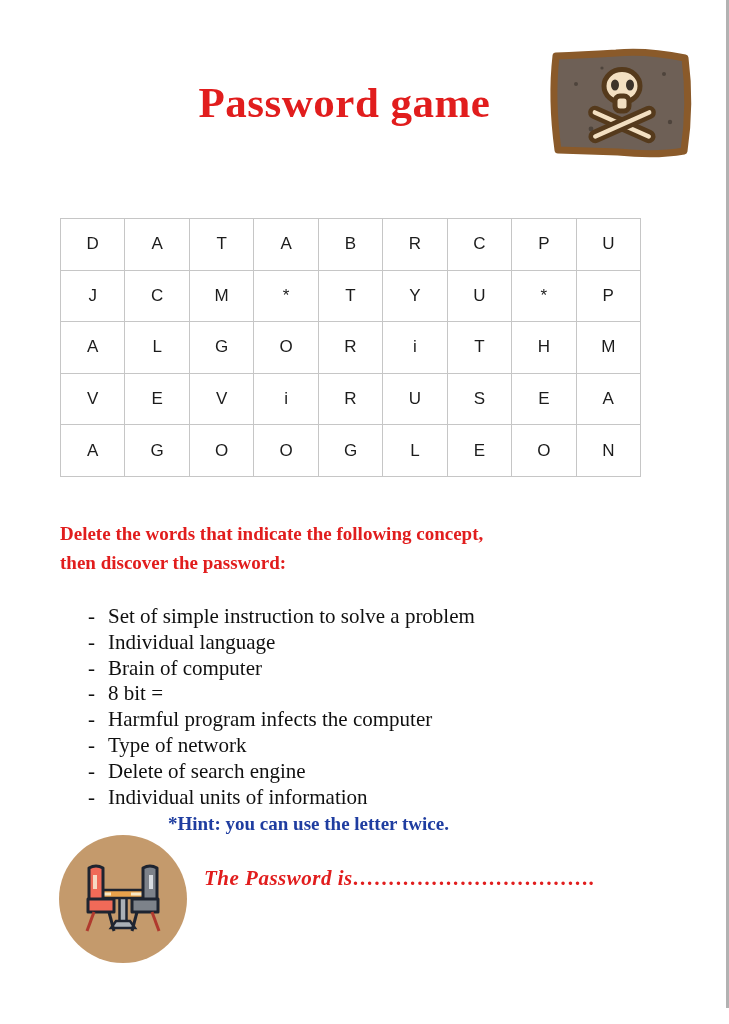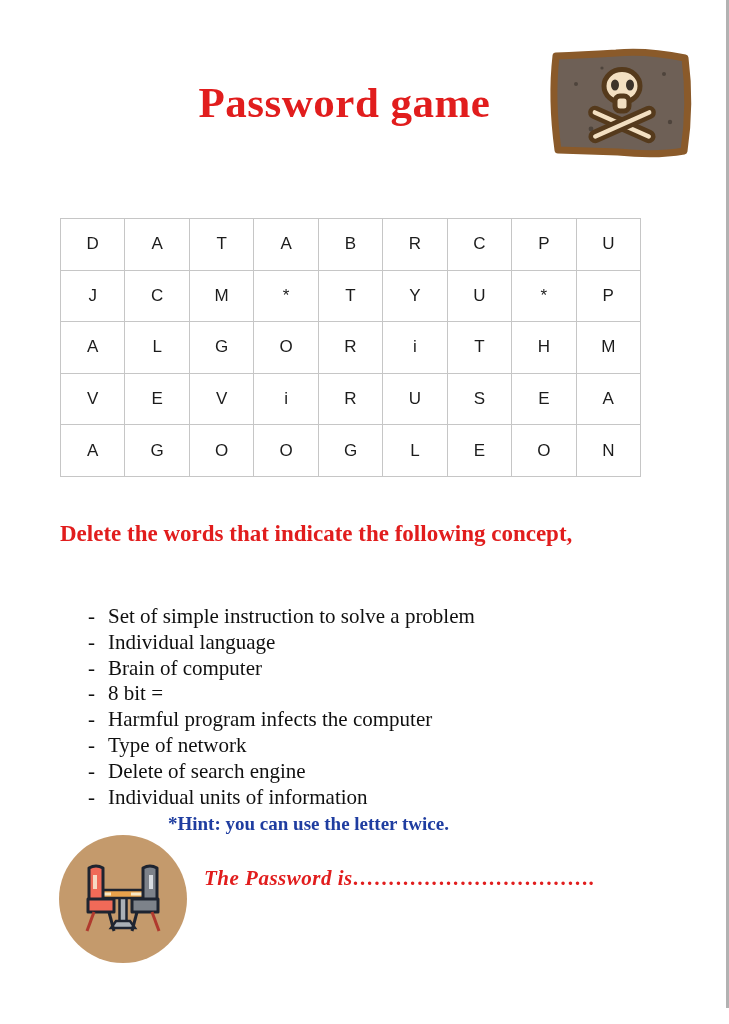--- a/index.html
+++ b/index.html
@@ -34,21 +34,21 @@
   .cell{
     border-right:1px solid var(--gridline);
     border-bottom:1px solid var(--gridline);
     display:flex;align-items:center;justify-content:center;
     font-family:"Liberation Sans", sans-serif;
     font-size:17px;color:#1c1c1c;
   }
   
   .instruction{
     position:absolute;left:60px;top:519px;width:640px;
-    font-size:23px;font-weight:bold;color:var(--red);
+    font-size:19px;font-weight:bold;color:var(--red);
     line-height:29px;
   }
   
   .clues{
     position:absolute;left:88px;top:604px;width:560px;
     list-style:none;margin:0;padding:0;
     font-size:21px;color:#101010;
   }
   .clues li{display:flex;line-height:25.8px;}
   .clues .dash{width:20px;flex:0 0 20px;}
@@ -144,20 +144,21 @@
     <div class="cell">O</div>
     <div class="cell">G</div>
     <div class="cell">L</div>
     <div class="cell">E</div>
     <div class="cell">O</div>
     <div class="cell">N</div>
   </div>
 
   <div class="instruction">
     <div>Delete the words that indicate the following concept,</div>
+    <div>then discover the password:</div>
   </div>
 
   <ul class="clues">
     <li>
         <span class="dash">-</span>
         <span>Set of simple instruction to solve a problem</span>
       </li>
     <li>
         <span class="dash">-</span>
         <span>Individual language</span>

